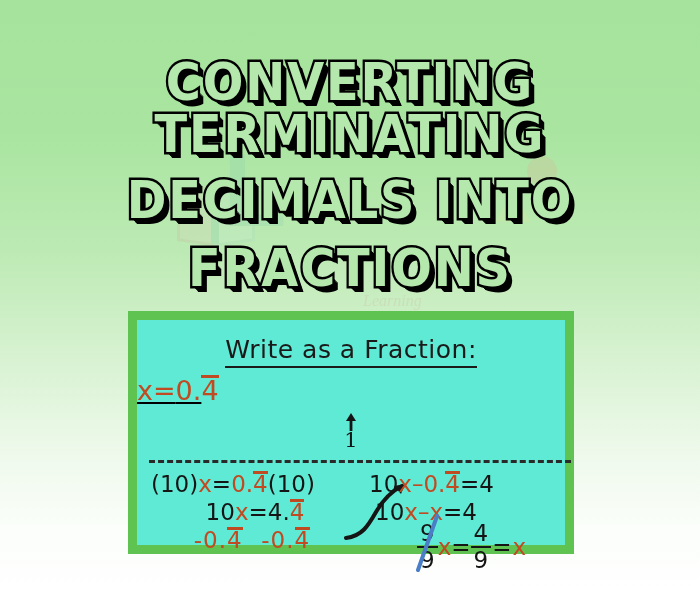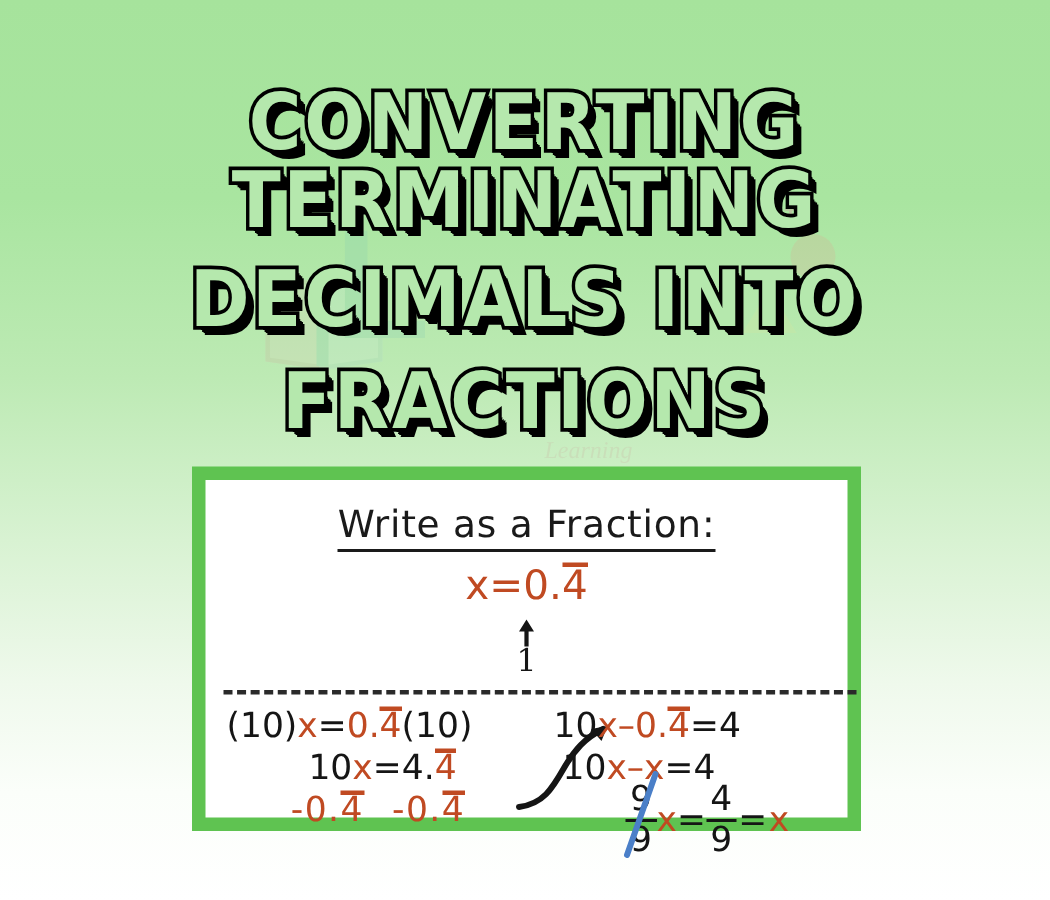--- a/index.html
+++ b/index.html
@@ -87,21 +87,21 @@
   .title .ln.l2{margin-bottom:16px;}
 
   
   .panel{
     position:absolute;left:128px;top:311px;width:446px;height:243px;
     background:#5fc351;
     box-sizing:border-box;
     padding:9px;
   }
   .panel-inner{
-    width:100%;height:100%;background:#ffffff;position:relative;
+    width:100%;height:100%;background:#5eead4;position:relative;
     font-family:"DejaVu Sans", sans-serif;
     box-sizing:border-box;
     padding-left:20px;
   }
 
   .wf-heading{
     position:absolute;left:0;top:15px;width:100%;text-align:center;
     font-size:25px;color:#1a1a1a;letter-spacing:.5px;
   }
   .wf-heading span{
@@ -110,22 +110,22 @@
 
   .orange{color:#c04a22;}
   .black{color:#151515;}
   .ovl{
     border-top:3px solid currentColor;
     display:inline-block;line-height:.95;padding-top:0px;
     margin-top:0;
   }
 
   .eq-main{
-    position:absolute;left:0;top:55px;width:100%;text-align:center;
-    font-size:27px;font-weight:500;
+    position:absolute;left:0;top:55px;width:100%;text-align:left;
+    font-size:27px;font-weight:500;text-decoration:underline;
   }
 
   .arrow-up{
     position:absolute;left:50%;top:92px;transform:translateX(-50%);
   }
   .denom1{
     position:absolute;left:0;top:108px;width:100%;text-align:center;
     font-size:21px;color:#151515;font-family:"DejaVu Serif",serif;
   }
 

